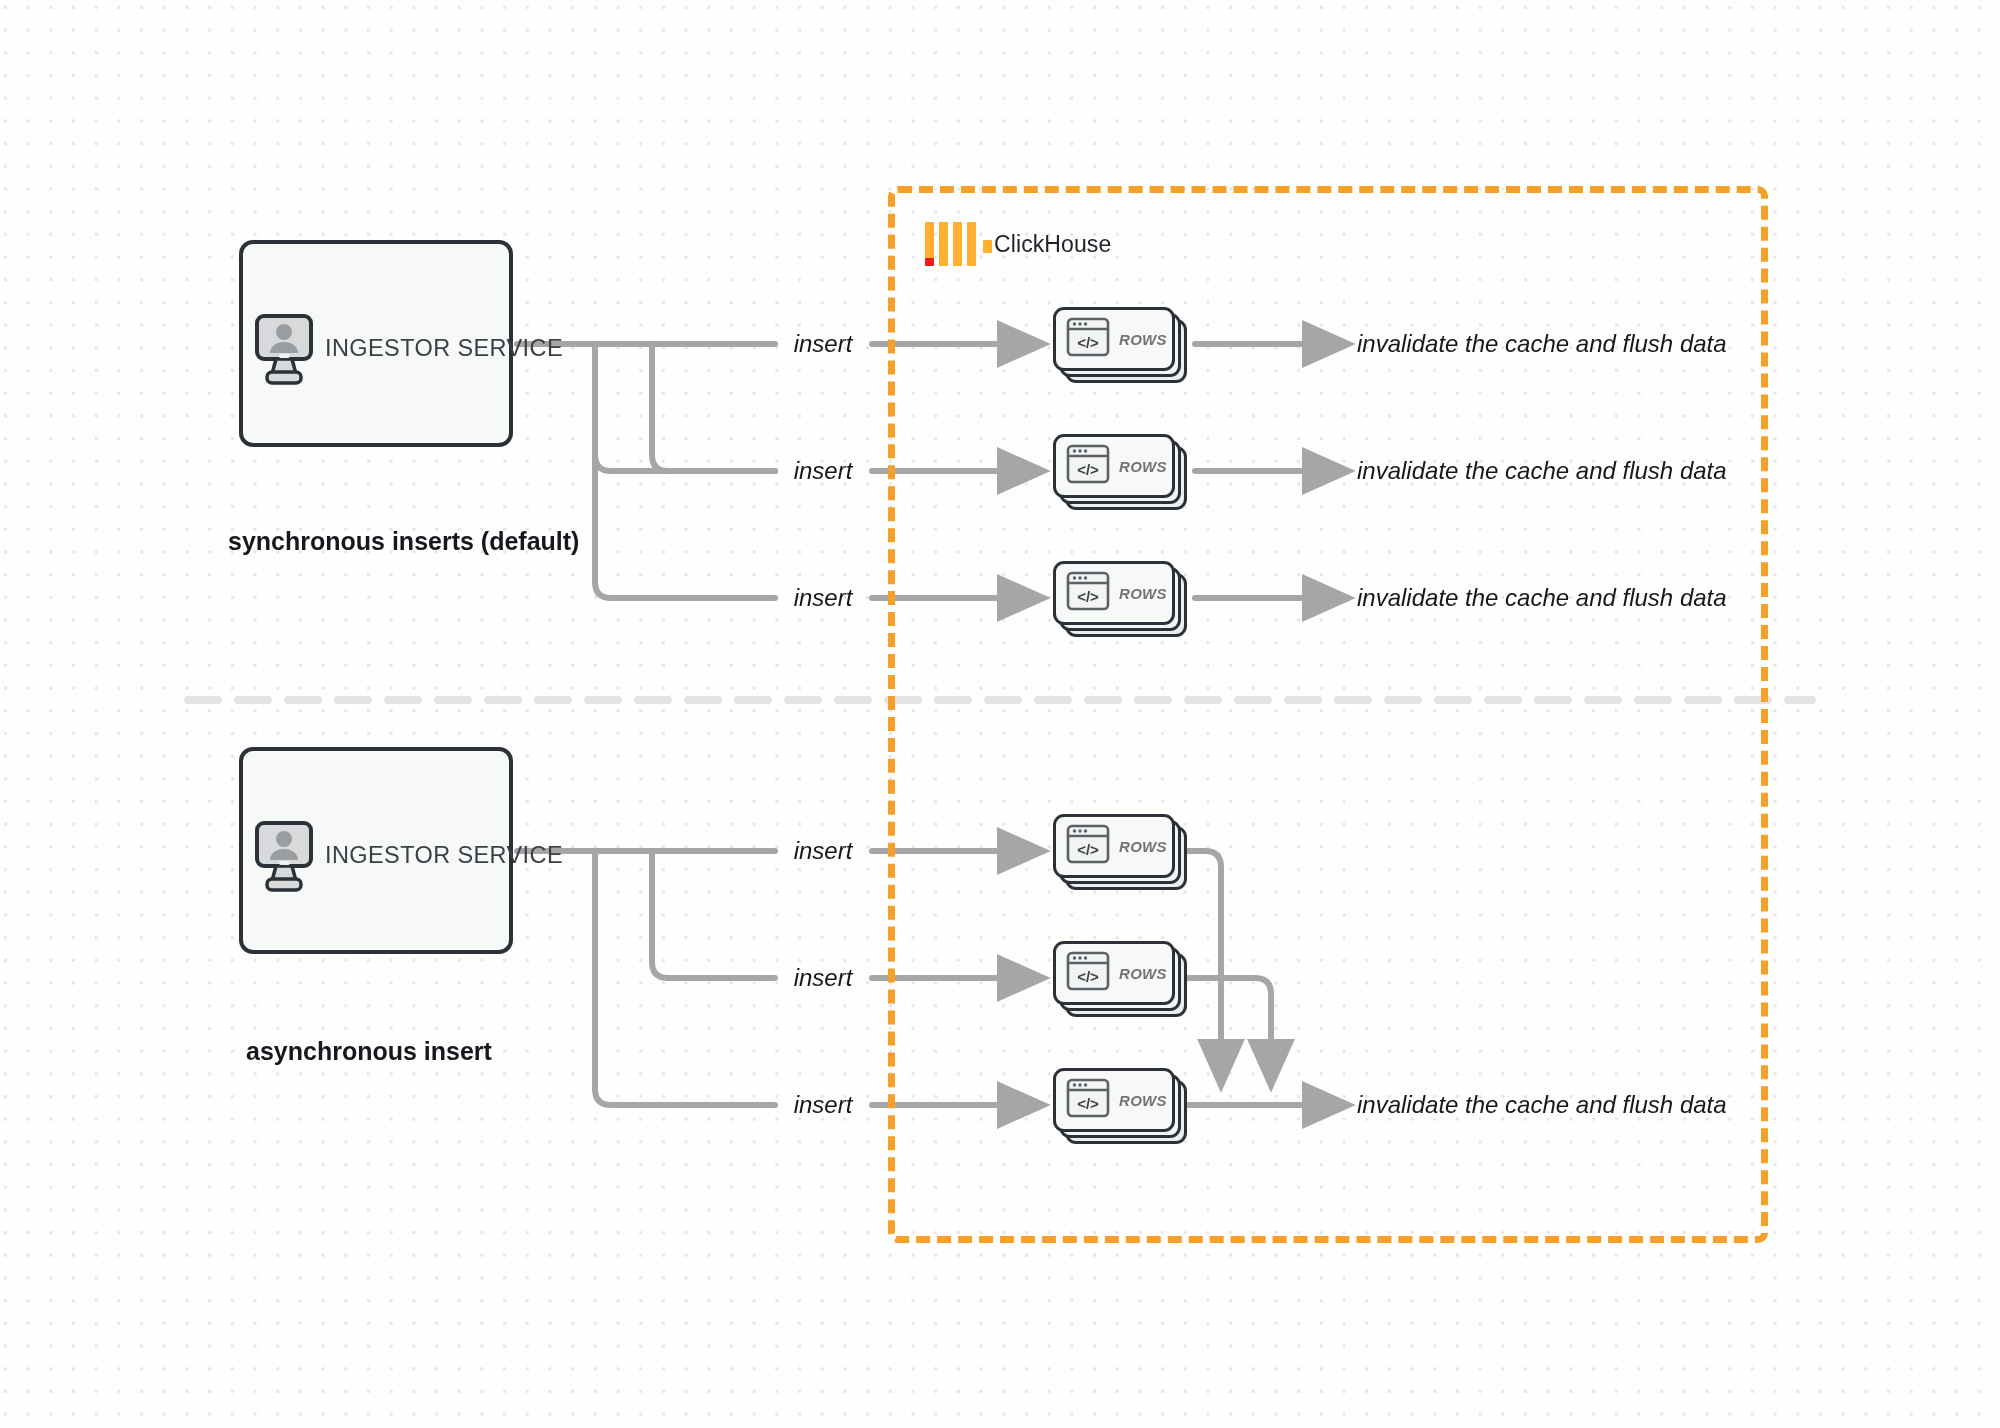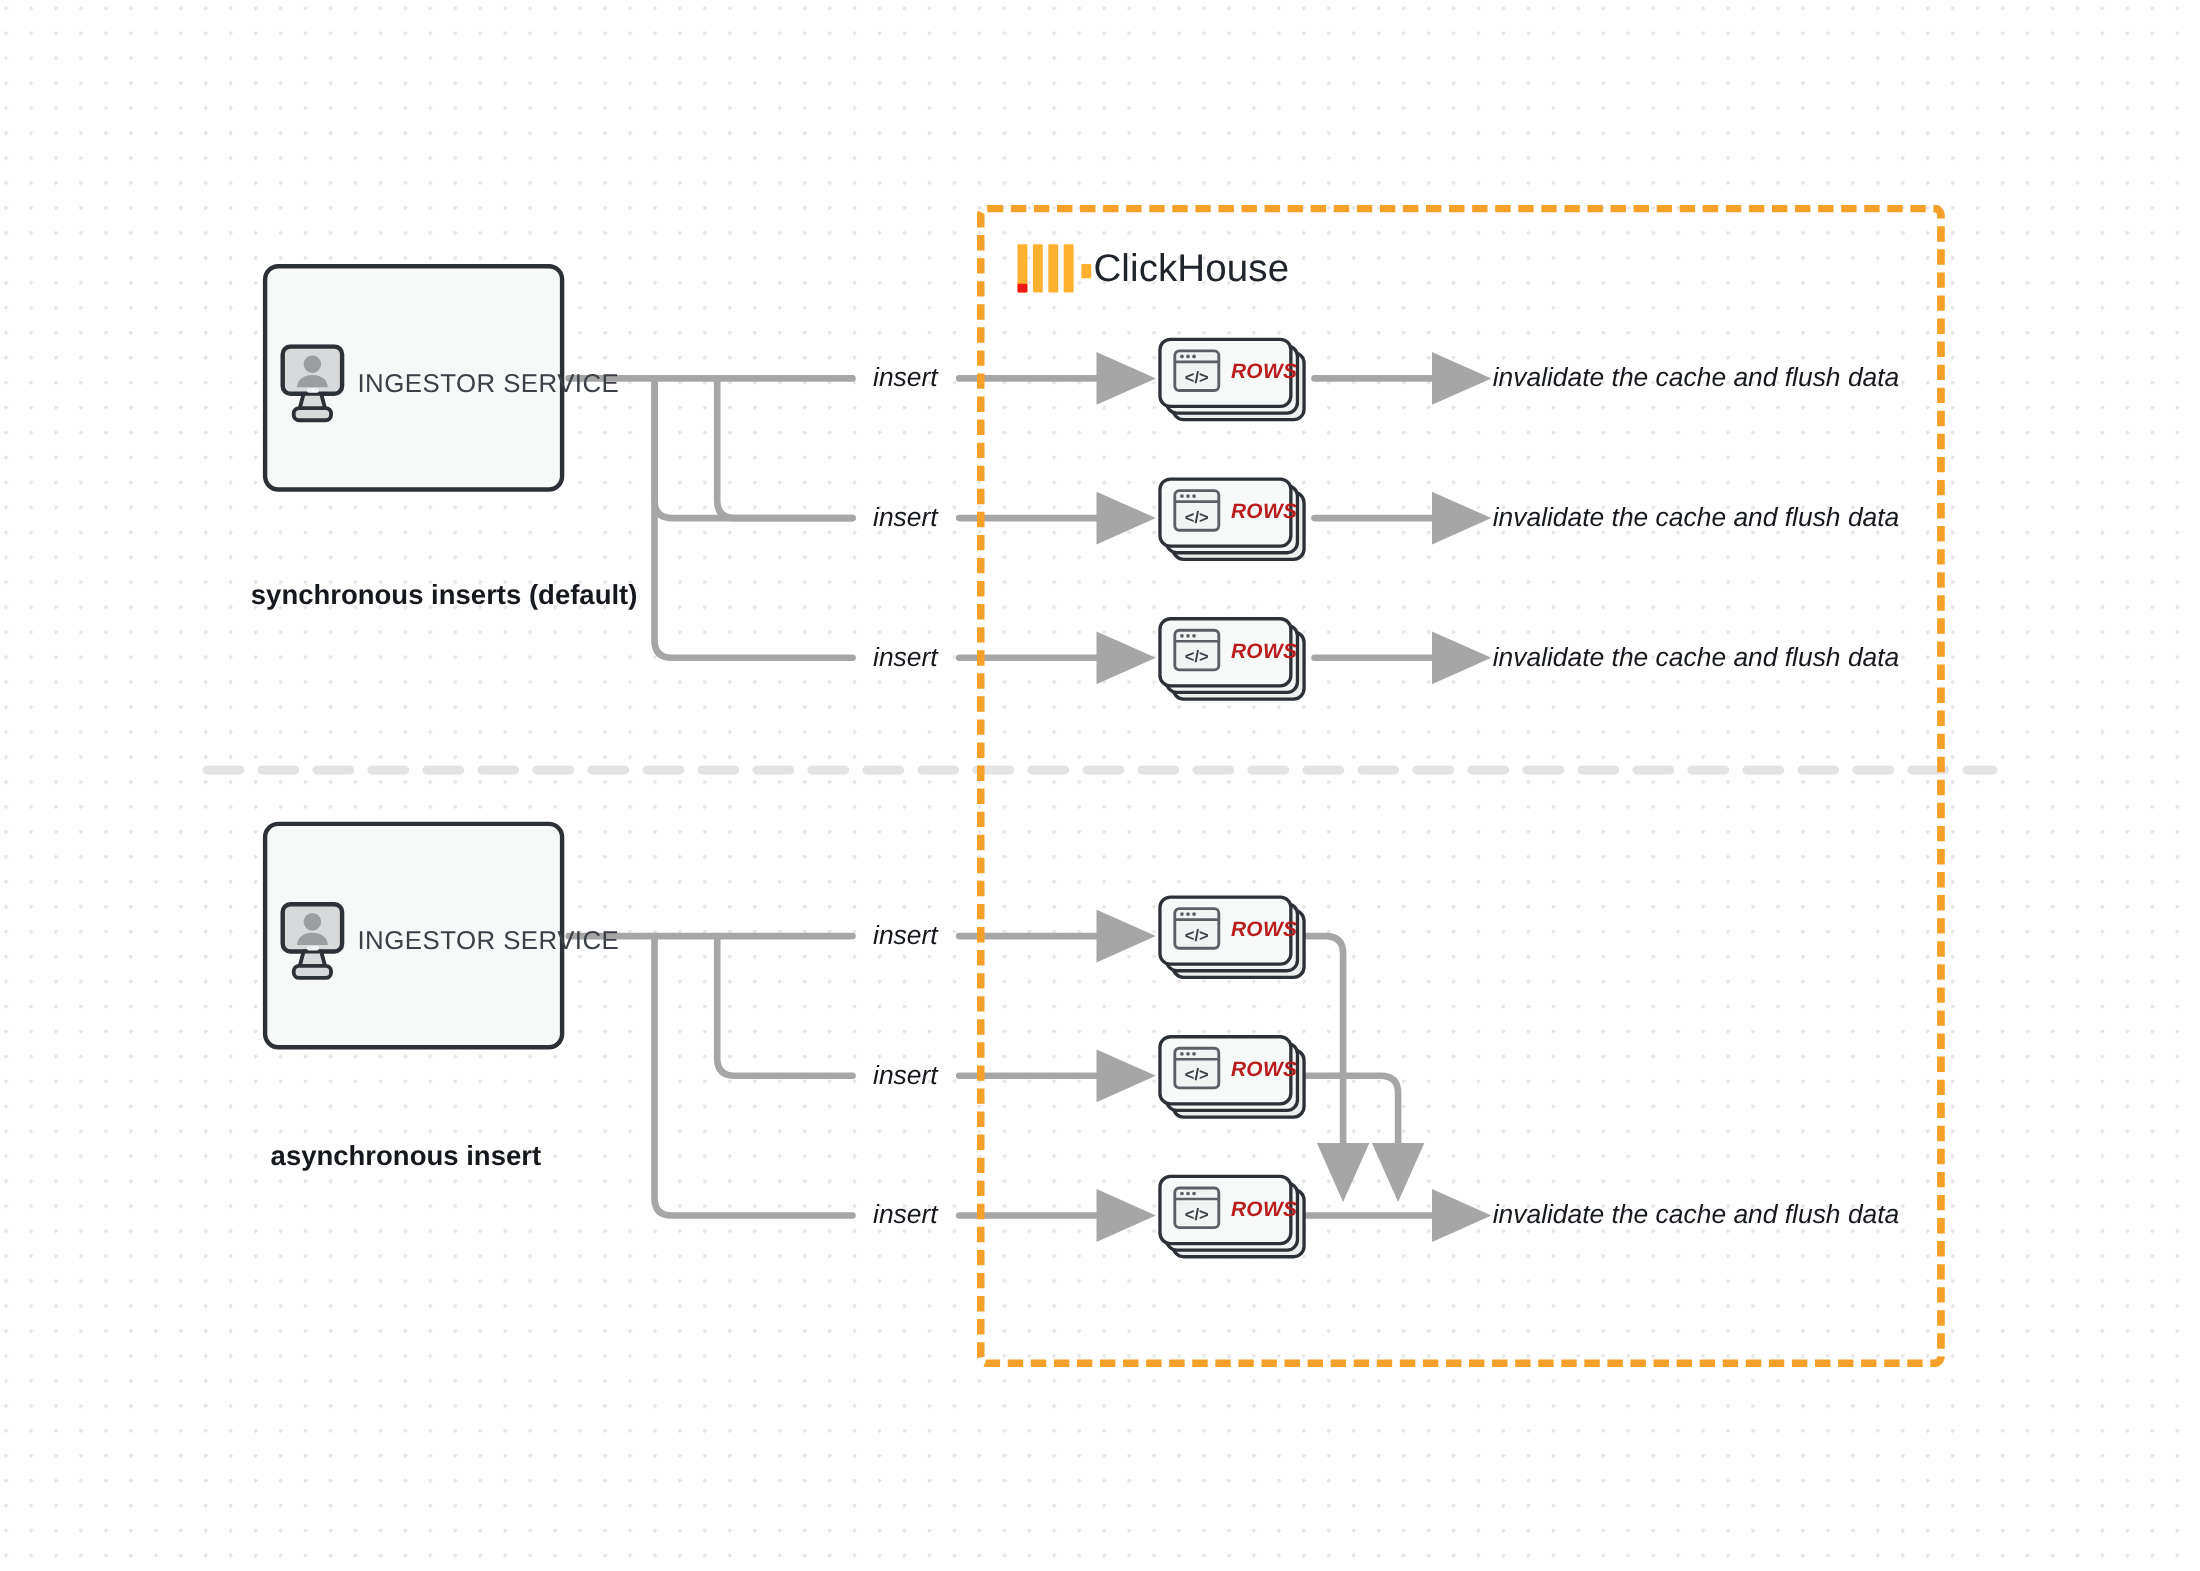--- a/index.html
+++ b/index.html
@@ -37,21 +37,21 @@
   }
   .ch-logo{position:relative;width:53px;height:44px;}
   .ch-logo .bar{position:absolute;top:0;width:9px;height:44px;background:#ffb02e;border-radius:1px;}
   .ch-logo .bar.b1{left:0;}
   .ch-logo .bar.b2{left:14px;}
   .ch-logo .bar.b3{left:28px;}
   .ch-logo .bar.b4{left:42px;}
   .ch-logo .red{position:absolute;left:0;bottom:0;width:9px;height:8px;background:#ef1717;border-radius:1px;}
   .ch-logo .dot{position:absolute;left:58px;top:18px;width:9px;height:13px;background:#ffb02e;border-radius:1px;}
   .ch-name{
-    font-size:35px;color:#20252c;letter-spacing:.1px;white-space:nowrap;
+    font-size:23px;color:#20252c;letter-spacing:.1px;white-space:nowrap;
   }
 
   
   .svc{
     position:absolute;
     width:274px;height:207px;
     background:#f7f8f8;
     border:4px solid #2c3137;
     border-radius:14px;
     box-sizing:border-box;
@@ -84,22 +84,22 @@
     position:absolute;left:6px;top:6px;width:122px;height:64px;
     background:#f3f4f4;border:3px solid #2c3137;border-radius:11px;box-sizing:border-box;
   }
   .rows-card .front{
     position:absolute;left:0;top:0;width:122px;height:64px;
     background:#f7f8f8;border:3px solid #2c3137;border-radius:11px;box-sizing:border-box;
     display:flex;align-items:center;
   }
   .rows-card .win{margin-left:10px;}
   .rows-card .rows-text{
-    margin-left:9px;font-size:19px;font-style:italic;font-weight:bold;
-    color:#b91c1c;letter-spacing:.3px;
+    margin-left:9px;font-size:15px;font-style:italic;font-weight:bold;
+    color:#737373;letter-spacing:.3px;
   }
 
   
   .flow-label{
     position:absolute;font-size:24px;color:#15181c;white-space:nowrap;font-style:italic;
   }
   .insert-label{transform:translate(-50%,-50%);}
   .out-label{transform:translateY(-50%);}
 </style>
 </head>

